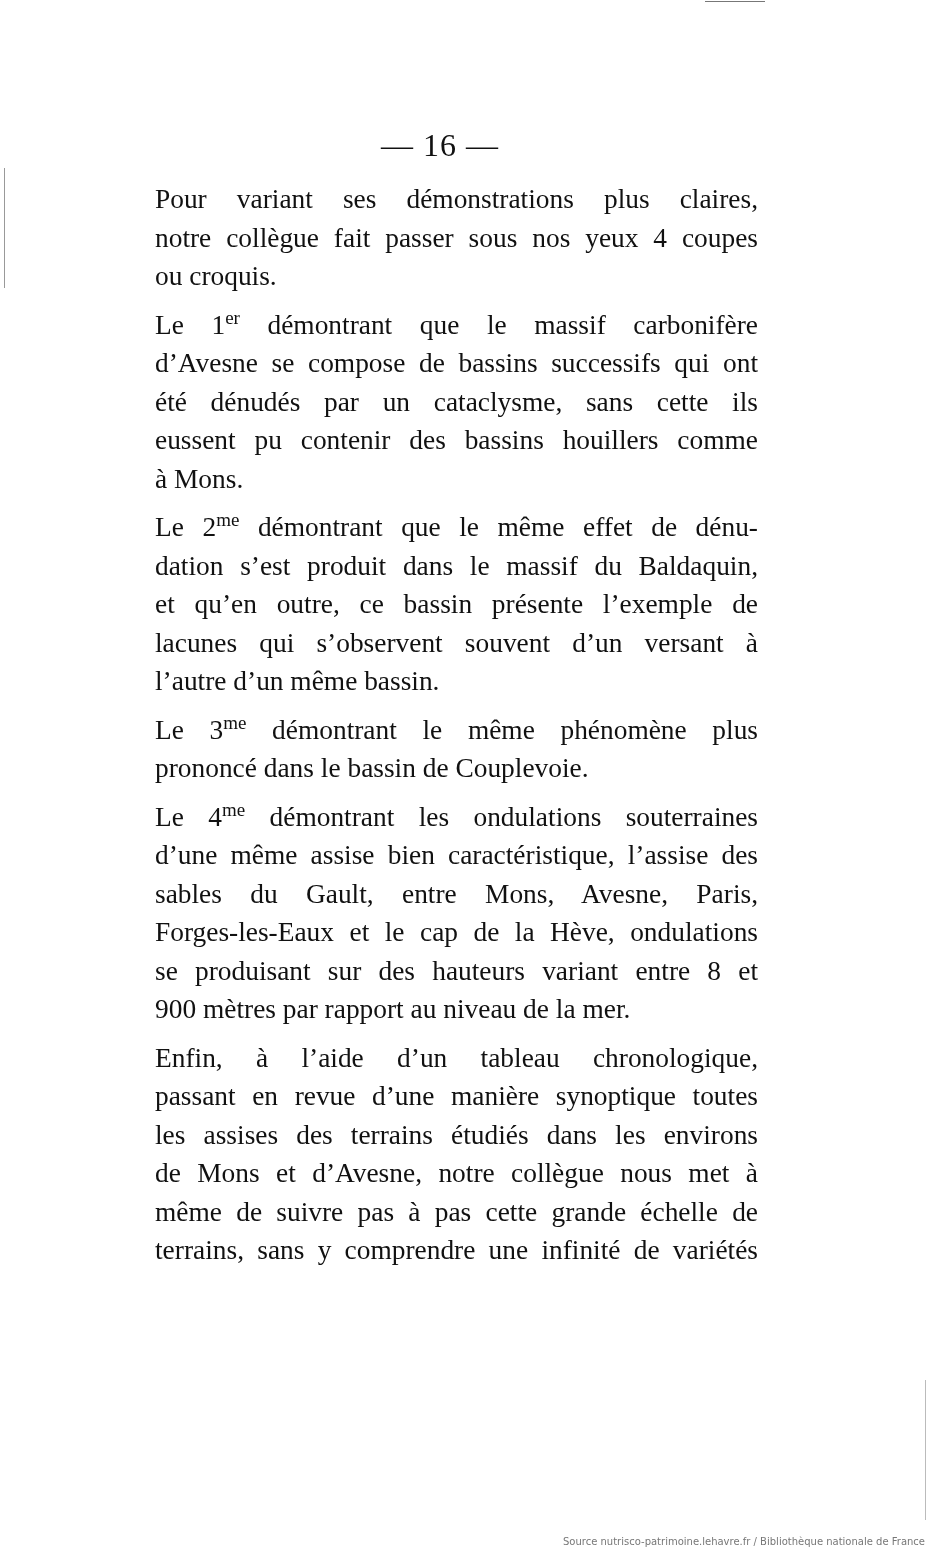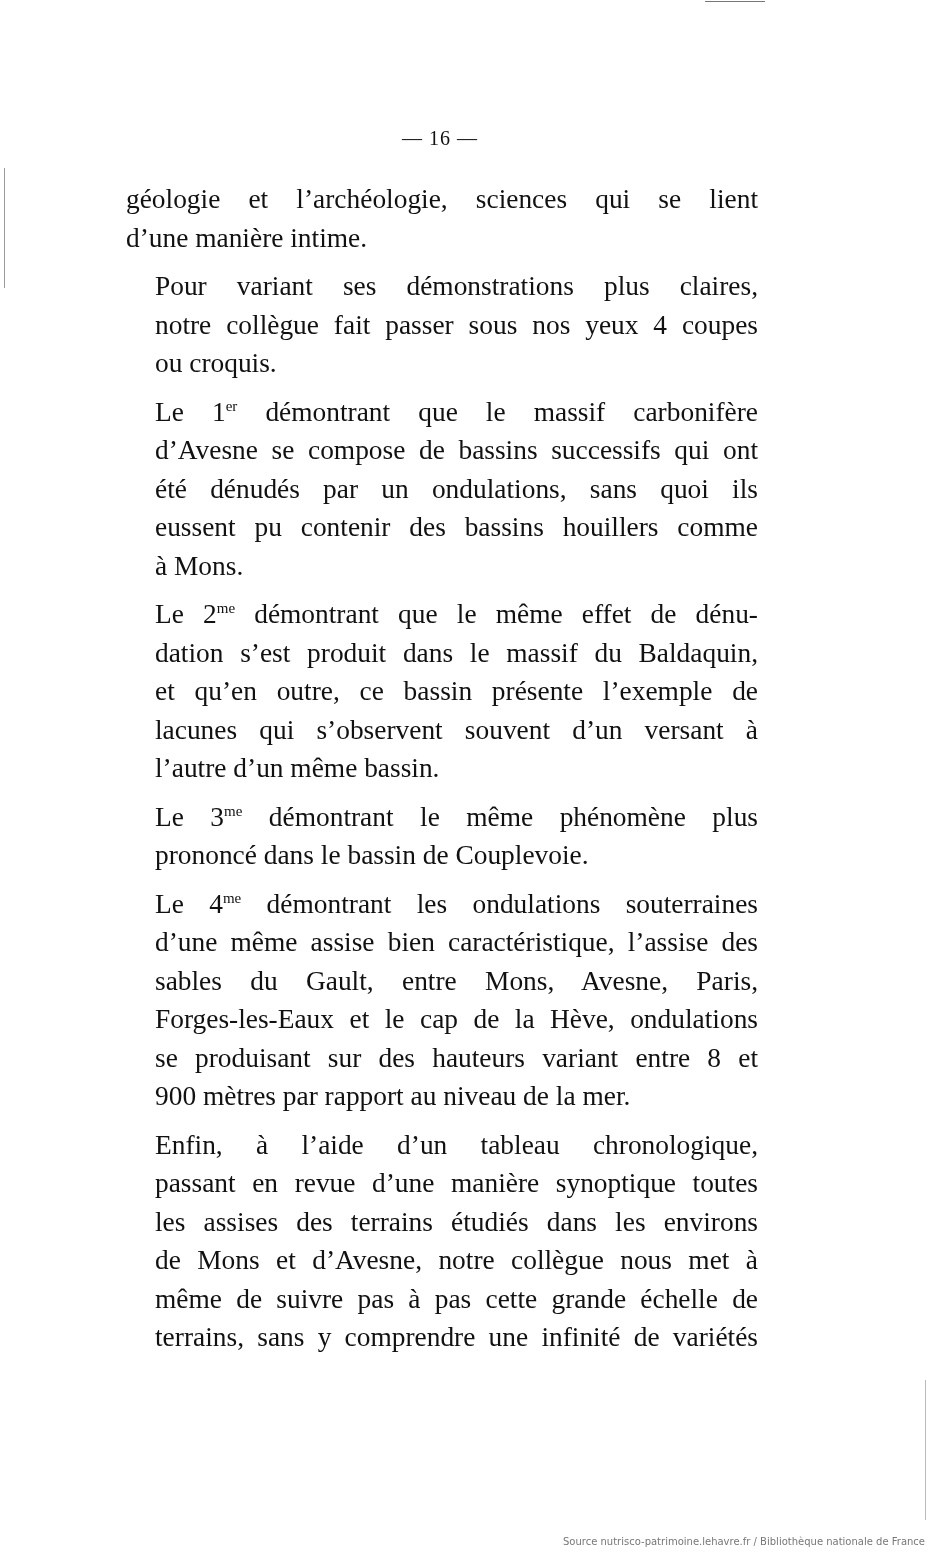--- a/index.html
+++ b/index.html
@@ -5,60 +5,56 @@
     html, body { margin: 0; padding: 0; }
     body {
       width: 931px; height: 1566px; background: #ffffff; position: relative; overflow: hidden;
       font-family: "DejaVu Serif", "Liberation Serif", serif; color: #111;
     }
     .top-rule { position: absolute; left: 705px; top: 1px; width: 60px; height: 1px; background: #777; }
     .left-rule { position: absolute; left: 4px; top: 168px; width: 1px; height: 120px; background: #999; }
     .right-rule { position: absolute; left: 925px; top: 1380px; width: 1px; height: 140px; background: #bbb; }
     .page-number {
       position: absolute; left: 0; width: 880px; top: 127px; text-align: center;
-      font-family: "Liberation Serif", serif; font-size: 20px; letter-spacing: 1px;
+      font-family: "Liberation Serif", serif; font-size: 32px; letter-spacing: 1px;
     }
     .body-text {
       position: absolute; left: 126px; top: 180px; width: 632px;
       font-family: "Liberation Serif", serif; font-size: 27.4px; line-height: 38.5px;
       text-align: justify;
     }
     .para { margin: 0 0 10px 0; text-indent: 29px; }
     .para.first { text-indent: 0; }
     .line { display: block; text-align: justify; text-align-last: justify; white-space: nowrap; }
     .line.last { text-align-last: left; }
-    sup { font-size: 15px; line-height: 0; vertical-align: 10px; }
+    sup { font-size: 19px; line-height: 0; vertical-align: 10px; }
     .footer {
       position: absolute; right: 6px; top: 1536px;
       font-family: "DejaVu Sans", sans-serif; font-size: 10px; color: #777;
     }
   </style>
 </head>
 <body>
 
 <div class="top-rule"></div>
 <div class="left-rule"></div>
 <div class="right-rule"></div>
 
 <div class="page-number">— 16 —</div>
 
 <div class="body-text" id="body-text">
-    <div class="para first">
-      <span class="line"><span>géologie et l’archéologie, sciences qui se lient</span></span>
-      <span class="line last"><span>d’une manière intime.</span></span>
-    </div>
     <div class="para">
       <span class="line"><span>Pour variant ses démonstrations plus claires,</span></span>
       <span class="line"><span>notre collègue fait passer sous nos yeux 4 coupes</span></span>
       <span class="line last"><span>ou croquis.</span></span>
     </div>
     <div class="para">
       <span class="line"><span>Le 1</span><sup>er</sup><span> démontrant que le massif carbonifère</span></span>
       <span class="line"><span>d’Avesne se compose de bassins successifs qui ont</span></span>
-      <span class="line"><span>été dénudés par un ondulations, sans quoi ils</span></span>
+      <span class="line"><span>été dénudés par un cataclysme, sans cette ils</span></span>
       <span class="line"><span>eussent pu contenir des bassins houillers comme</span></span>
       <span class="line last"><span>à Mons.</span></span>
     </div>
     <div class="para">
       <span class="line"><span>Le 2</span><sup>me</sup><span> démontrant que le même effet de dénu-</span></span>
       <span class="line"><span>dation s’est produit dans le massif du Baldaquin,</span></span>
       <span class="line"><span>et qu’en outre, ce bassin présente l’exemple de</span></span>
       <span class="line"><span>lacunes qui s’observent souvent d’un versant à</span></span>
       <span class="line last"><span>l’autre d’un même bassin.</span></span>
     </div>

